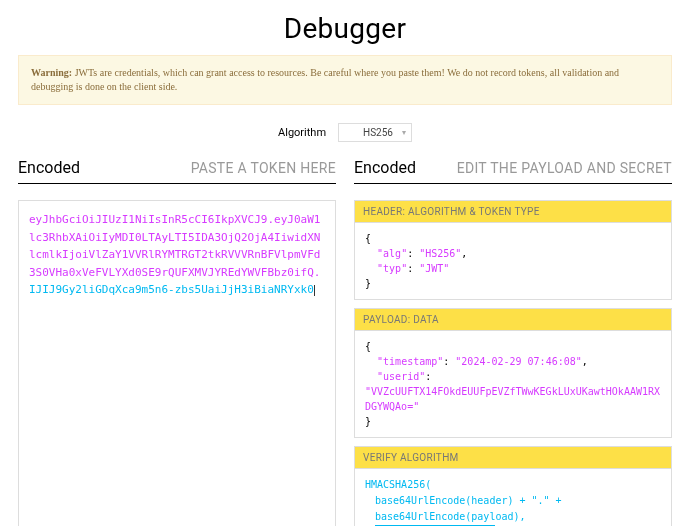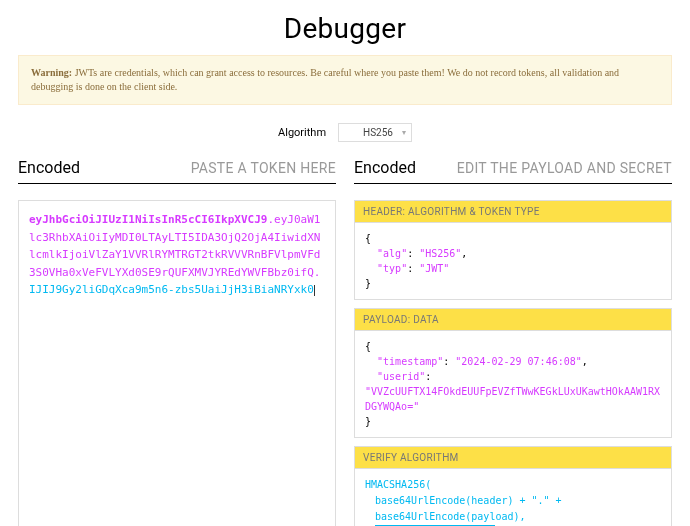--- a/index.html
+++ b/index.html
@@ -10,21 +10,21 @@
 .warning b { font-weight: bold; }
 .algo-row { text-align: center; margin: 16px 0 10px 0; }
 .algo-label { font-size: 11px; margin-right: 8px; }
 .algo-select { display: inline-block; border: 1px solid #ddd; font-size: 10px; padding: 3px 18px 3px 24px; position: relative; background: #fff; color: #444; }
 .algo-select .chev { position: absolute; right: 5px; top: 4px; font-size: 8px; color: #aaa; }
 .columns { display: flex; gap: 18px; align-items: stretch; }
 .col { flex: 1; display: flex; flex-direction: column; }
 .col-heading { font-size: 16px; font-weight: 400; padding: 6px 0; border-bottom: 1px solid #000; margin-bottom: 16px; display: flex; align-items: baseline; justify-content: space-between; }
 .col-heading .sub { font-size: 14px; color: #999; text-transform: uppercase; margin-left: 6px; letter-spacing: 0.3px; padding-left: 20px; }
 .encoded-box { border: 1px solid #ddd; padding: 10px; font-family: "Menlo","Consolas",monospace; font-size: 11px; line-height: 1.6; word-break: break-all; flex: 1; min-height: 280px; position: relative; }
-.jwt-header { color: #d63aff; font-weight: bold; }
+.jwt-header { color: #d63aff; }
 .jwt-dot,.jwt-payload { color: #d63aff; }
 .jwt-sig { color: #00b9f1; }
 .cursor { display:inline-block; width:1px; height:11px; background:#333; vertical-align:middle; }
 .decoded-section { border: 1px solid #ddd; margin-bottom: 8px; }
 .decoded-section .sec-head { background: #fde047; border-bottom: 1px solid #ddd; padding: 5px 8px; font-size: 10px; color: #777; letter-spacing: 0.3px; }
 .decoded-section .sec-body { padding: 8px 10px; font-family: "Menlo","Consolas",monospace; font-size: 10px; line-height: 1.5; word-break: break-all; }
 .json-brace { color: #000; }
 .json-key { color: #d63aff; }
 .json-str { color: #d63aff; }
 .json-str2 { color: #d63aff; }

